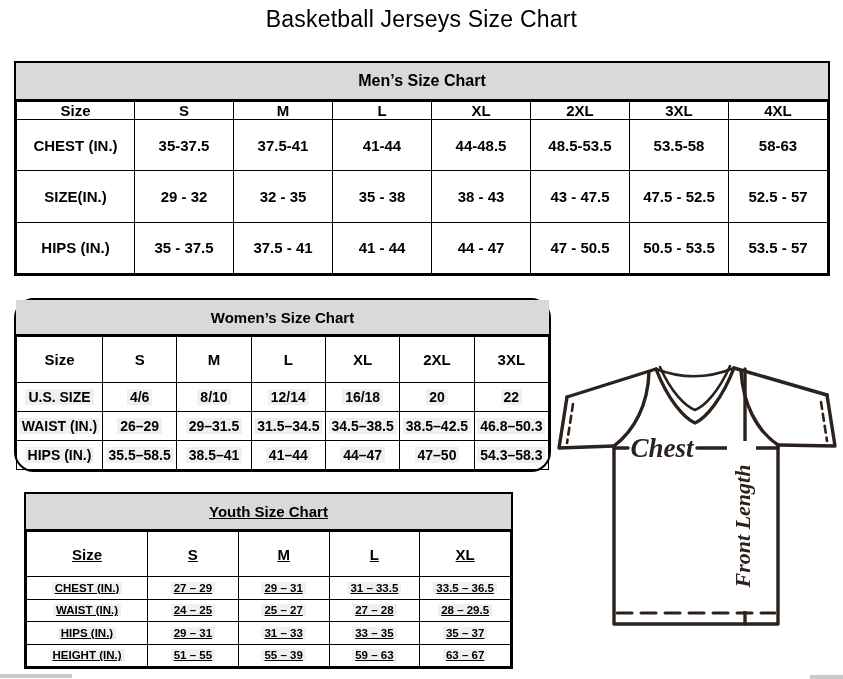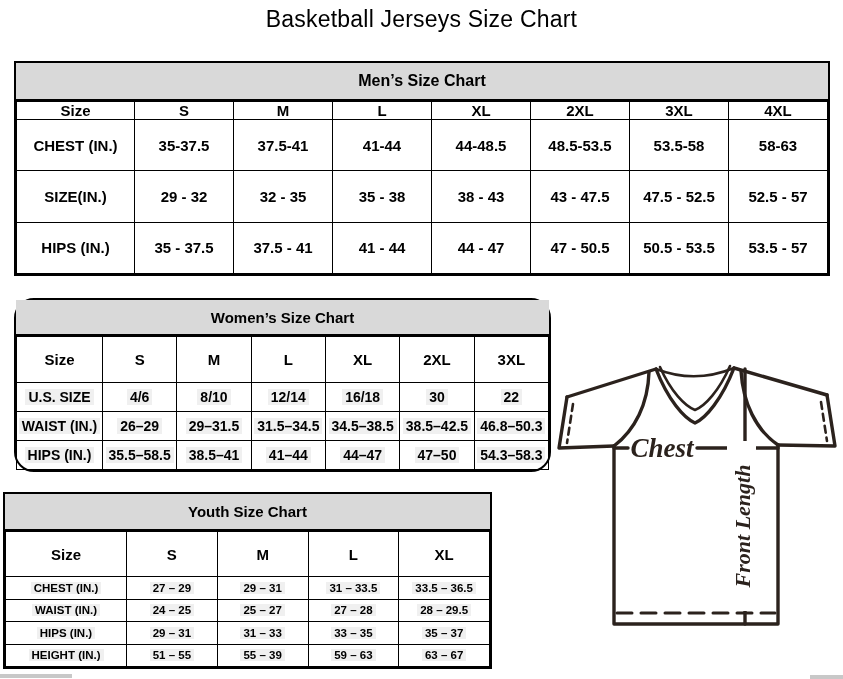--- a/index.html
+++ b/index.html
@@ -32,21 +32,21 @@
   #mens { left:14px; top:61px; width:816px; height:215px; }
   #mens .table-title { height:38px; font-size:16px; }
   #mens th, #mens td { font-size:15px; }
   
   #womens { left:14px; top:298px; width:537px; height:174px;border-radius:20px; }
   #womens .table-title { height:36px; font-size:15px; }
   #womens tr.size-row th { font-size:15px; height:46px; }
   #womens tbody tr { height:21px; }
   #womens tbody td { font-size:14px; }
   
-  #youth { left:3px; top:492px; width:489px; height:177px; }
+  #youth { left:24px; top:492px; width:489px; height:177px;text-decoration:underline; }
   #youth .table-title { height:37px; font-size:15px; }
   #youth tr.size-row th { font-size:15px; height:45px; }
   #youth tbody tr { height:22px; }
   #youth tbody td { font-size:11.5px; }
   
   #womens tbody span, #youth tbody span { background:#f0f0f0; padding:0 3px; }
   #mens tbody span { background:transparent; }
   .jersey { position:absolute; left:556px; top:356px; width:284px; height:276px; }
   .frag { position:absolute; background:#c8c8c8; }
   #frag-left  { left:0;   top:674px; width:72px; height:4px; }
@@ -140,21 +140,21 @@
           <th>3XL</th>
         </tr>
       </thead>
       <tbody>
         <tr>
           <td><span>U.S. SIZE</span></td>
           <td><span>4/6</span></td>
           <td><span>8/10</span></td>
           <td><span>12/14</span></td>
           <td><span>16/18</span></td>
-          <td><span>30</span></td>
+          <td><span>20</span></td>
           <td><span>22</span></td>
         </tr>
         <tr>
           <td><span>WAIST (IN.)</span></td>
           <td><span>26–29</span></td>
           <td><span>29–31.5</span></td>
           <td><span>31.5–34.5</span></td>
           <td><span>34.5–38.5</span></td>
           <td><span>38.5–42.5</span></td>
           <td><span>46.8–50.3</span></td>

